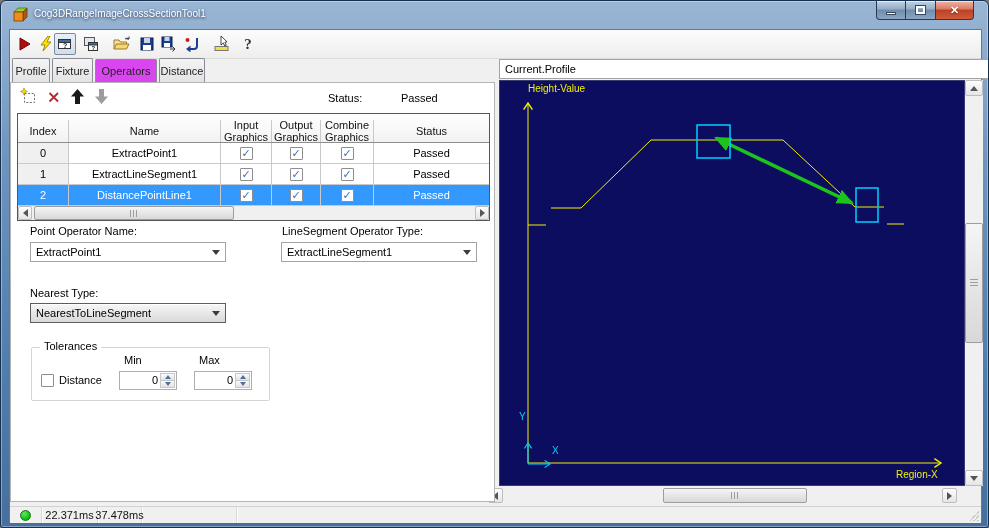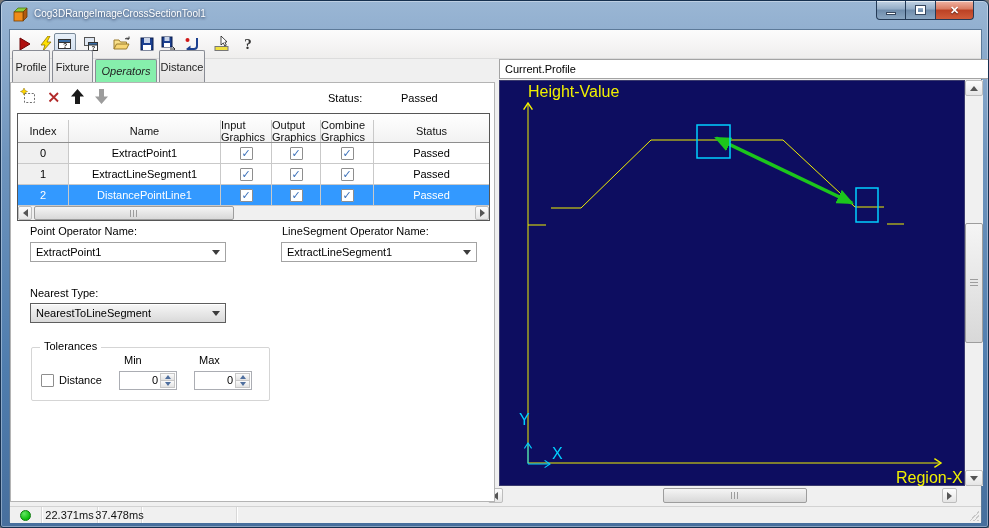--- a/index.html
+++ b/index.html
@@ -22,33 +22,33 @@
   .glyph-x{color:#fff;font-size:11px;font-weight:bold;text-shadow:0 1px 1px #5c1d10;}
   
   .body{position:absolute;left:8px;top:28px;width:973px;height:493px;background:#f0f0f0;border:1px solid #5d7a99;}
   
   .toolbar{position:absolute;left:0;top:0;width:100%;height:29px;background:linear-gradient(#fcfcfc,#efeeed);border-bottom:1px solid #dcdcdc;}
   .tb-btn{position:absolute;top:3px;width:22px;height:22px;display:flex;align-items:center;justify-content:center;}
   .tb-btn.pressed{border:1px solid #7a8a99;border-radius:2px;background:linear-gradient(#e8f0f9,#cfdded);}
   .help-glyph{font-size:15px;font-weight:bold;color:#333;font-family:"Liberation Serif",serif;}
   
   .tabstrip{position:absolute;left:0;top:29px;width:100%;height:23px;display:flex;align-items:flex-end;padding-left:2px;}
-  .tab{height:32px;border:1px solid #898c95;border-bottom:none;border-radius:2px 2px 0 0;background:linear-gradient(#f4f4f4,#e4e3e3);
+  .tab{height:24px;border:1px solid #898c95;border-bottom:none;border-radius:2px 2px 0 0;background:linear-gradient(#f4f4f4,#e4e3e3);
        display:flex;align-items:center;justify-content:center;font-size:11px;color:#222;margin-right:2px;position:relative;}
-  .tab.active{height:23px;background:#86efac;z-index:5;font-style:italic;}
+  .tab.active{height:23px;background:#d946ef;z-index:5;}
   .tab-profile{width:38px;} .tab-fixture{width:41px;} .tab-operators{width:62px;} .tab-graphics{width:46px;}
   
   .left-panel{position:absolute;left:0;top:52px;width:485px;height:420px;background:#fff;border:1px solid #b4b4b4;z-index:1;}
   .mini-btn{position:absolute;top:5px;width:17px;height:17px;display:flex;align-items:center;justify-content:center;}
   .lbl{position:absolute;font-size:11px;color:#000;white-space:nowrap;}
   
   .optable{position:absolute;left:6px;top:30px;width:473px;height:108px;border:1px solid #565656;background:#fff;font-size:11px;}
   .trow{display:flex;width:100%;}
   .thead{height:29px;background:linear-gradient(#ffffff,#f2f2f2);border-bottom:1px solid #8e8e8e;}
-  .thead .tcell{display:flex;align-items:center;justify-content:center;line-height:12px;color:#111;margin-top:6px;}
+  .thead .tcell{display:flex;align-items:center;justify-content:center;text-align:center;line-height:12px;color:#111;margin-top:6px;}
   .tbody-row{height:21px;border-bottom:1px solid #c9c9c9;}
   .tcell{border-right:1px solid #c9c9c9;display:flex;align-items:center;justify-content:center;overflow:hidden;}
   .c0{width:51px;} .c1{width:152px;} .c2{width:51px;} .c3{width:49px;} .c4{width:53px;} .c5{flex:1;border-right:none;}
   .tbody-row .c0{background:#f0f0f0;}
   .tbody-row.selected{background:#3399ff;color:#fff;}
   .tbody-row.selected .c0{background:#3399ff;color:#fff;}
   .cbx{width:13px;height:13px;border:1px solid #8e8e8e;background:#fff;display:flex;align-items:center;justify-content:center;border-radius:1px;}
   .cbx .mark{display:none;font-family:"DejaVu Sans",sans-serif;font-size:11px;line-height:11px;color:#3a6fb8;font-weight:bold;}
   .cbx.checked .mark{display:block;}
   
@@ -70,21 +70,21 @@
   .spin{position:absolute;width:58px;height:19px;border:1px solid #abadb3;background:#fff;}
   .spin .val{position:absolute;right:18px;top:2px;font-size:11px;}
   .spin .btns{position:absolute;right:1px;top:1px;bottom:1px;width:15px;display:flex;flex-direction:column;}
   .spin .sbn{flex:1;border:1px solid #c7c7c7;background:linear-gradient(#fbfbfb,#e3e3e3);display:flex;align-items:center;justify-content:center;}
   .spin .sbn + .sbn{border-top:none;}
   .mini-tri-u{width:0;height:0;border-left:3px solid transparent;border-right:3px solid transparent;border-bottom:4px solid #4f6f9e;}
   .mini-tri-d{width:0;height:0;border-left:3px solid transparent;border-right:3px solid transparent;border-top:4px solid #4f6f9e;}
   
   .profile-combo{left:489px;top:29px;width:532px;}
   .chart{position:absolute;left:489px;top:50px;width:466px;height:406px;background:var(--chart-bg,#0d0d60);border:1px solid #3a3a6e;}
-  .chart-label{position:absolute;font-size:16px;color:var(--c-yellow,#f0f000);white-space:nowrap;}
+  .chart-label{position:absolute;font-size:10px;color:var(--c-yellow,#f0f000);white-space:nowrap;}
   .chart-label.cyan{color:var(--c-marker,#00cfff);}
   .chart svg{position:absolute;left:0;top:0;}
   .axis-line{stroke:var(--c-yellow,#f0f000);stroke-width:1;fill:none;}
   .profile-line{stroke:var(--c-yellow,#f0f000);stroke-width:1;fill:none;}
   .marker-rect{stroke:var(--c-marker,#00cfff);stroke-width:1.5;fill:none;}
   .cyan-line{stroke:var(--c-marker,#00cfff);stroke-width:1;fill:none;}
   .green-line{stroke:var(--c-arrow,#17c517);stroke-width:3.5;fill:none;}
   .mY{stroke:var(--c-yellow,#f0f000);fill:none;stroke-width:1.3;}
   .mC{stroke:var(--c-marker,#00cfff);fill:none;stroke-width:1.2;}
   .mG{fill:var(--c-arrow,#17c517);}
@@ -308,21 +308,21 @@
             </div>
         </div>
       </div>
 
       <span class="lbl" style="left:19px;top:142px">Point Operator Name:</span>
       <div class="combo" style="left:19px;top:159px;width:196px">
         <span>ExtractPoint1</span>
         <span class="arrow"></span>
       </div>
 
-      <span class="lbl" style="left:271px;top:142px">LineSegment Operator Name:</span>
+      <span class="lbl" style="left:271px;top:142px">LineSegment Operator Type:</span>
       <div class="combo" style="left:270px;top:159px;width:196px">
         <span>ExtractLineSegment1</span>
         <span class="arrow"></span>
       </div>
 
       <span class="lbl" style="left:19px;top:204px">Nearest Type:</span>
       <div class="combo raised" style="left:19px;top:220px;width:196px">
         <span>NearestToLineSegment</span>
         <span class="arrow"></span>
       </div>

